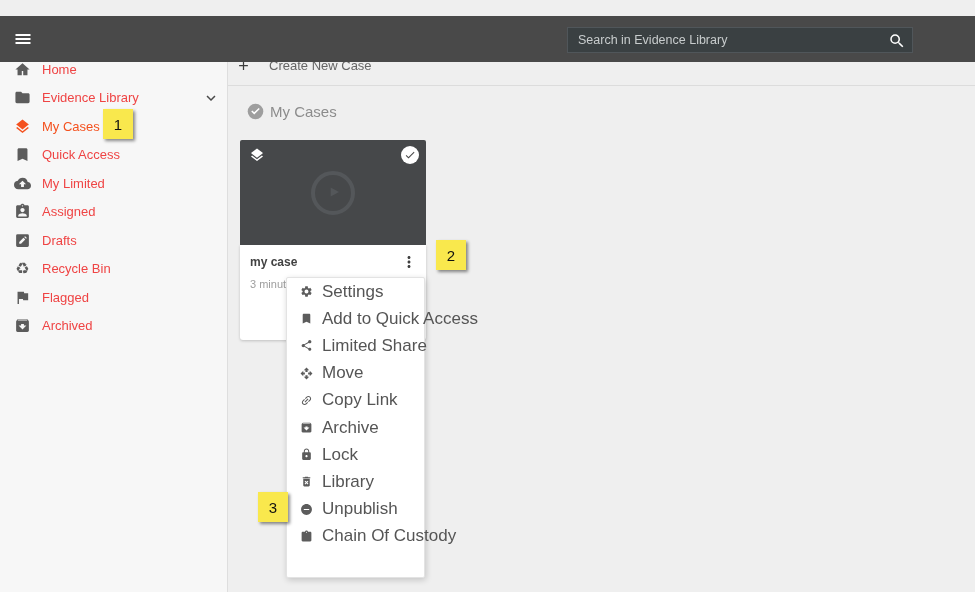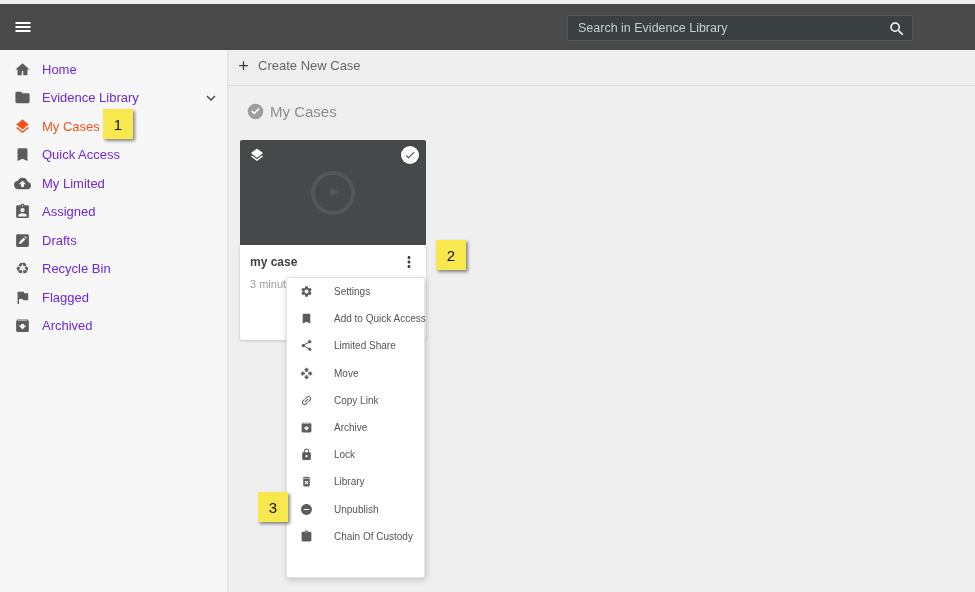--- a/index.html
+++ b/index.html
@@ -1,47 +1,47 @@
 <!DOCTYPE html>
 <html><head>
 <meta charset="utf-8">
 <style>
   html,body{margin:0;padding:0;}
   body{width:975px;height:592px;position:relative;overflow:hidden;
        font-family:"Liberation Sans",sans-serif;background:#efefef;}
   svg{display:block;}
 
   
-  .topbar{position:absolute;left:0;top:4px;width:975px;height:46px;background:#494949;z-index:5;}
+  .topbar{position:absolute;left:0;top:16px;width:975px;height:46px;background:#494949;z-index:5;}
   .hamburger{position:absolute;left:12px;top:13px;width:22px;height:20px;background:none;border:none;
              cursor:pointer;color:#ffffff;padding:0;}
   .searchbox{position:absolute;left:567px;top:11px;width:346px;height:26px;background:#3a4042;
              border:1px solid #50565a;box-sizing:border-box;}
   .searchbox input{position:absolute;left:0;top:0;width:316px;height:24px;background:transparent;border:none;
              outline:none;color:#e0e0e0;font-size:12.5px;padding:0 0 0 10px;font-family:"Liberation Sans",sans-serif;}
   .searchbox input::placeholder{color:#c8cccd;opacity:1;}
   .search-btn{position:absolute;right:6px;top:4px;width:18px;height:18px;border:none;background:none;
              color:#ffffff;cursor:pointer;padding:0;}
 
   
   .sidebar{position:absolute;left:0;top:46px;width:227px;height:546px;background:#f7f7f7;
            border-right:1px solid #dedede;padding-top:9px;box-sizing:content-box;z-index:1;}
   .nav-item{position:relative;height:28.5px;display:flex;align-items:center;padding-left:14px;cursor:pointer;}
   .nav-item .nico{width:17px;height:17px;color:#5c5c5c;margin-right:11px;flex:0 0 auto;}
-  .nav-item .nlabel{font-size:13px;color:#6d28d9;white-space:nowrap;}
+  .nav-item .nlabel{font-size:13px;color:#ef4444;white-space:nowrap;}
   .nav-item.active .nico,{color:#f4511e;}
   .nav-item.active .nlabel{color:#f4511e;}
   .nav-item.active .nico{color:#f4511e;}
   .nav-chevron{position:absolute;right:7px;top:50%;margin-top:-9px;width:18px;height:18px;color:#4a4a4a;}
   .recycle-glyph{font-size:16px;line-height:17px;color:#5c5c5c;width:17px;text-align:center;}
 
   
   .main{position:absolute;left:228px;top:46px;width:747px;height:546px;background:#efefef;}
   .create-bar{height:39px;border-bottom:1px solid #dcdcdc;display:flex;align-items:center;padding-left:8px;}
-  .create-btn{display:flex;align-items:center;background:none;border:none;cursor:pointer;padding:0;gap:7px;}
+  .create-btn{display:flex;align-items:center;background:none;border:none;cursor:pointer;padding:0;gap:18px;}
   .create-btn .pico{width:15px;height:15px;color:#3c3c3c;}
   .create-btn .clabel{font-size:13px;color:#666666;font-family:"Liberation Sans",sans-serif;}
   .section-header{display:flex;align-items:center;margin:17px 0 0 19px;gap:6px;}
   .hdr-check{width:17px;height:17px;}
   .section-title{font-size:15px;color:#8c8c8c;}
 
   
   .card{position:absolute;left:12px;top:94px;width:186px;height:200px;z-index:2;}
   .thumb{position:relative;width:186px;height:105px;background:#46484a;border-radius:2px 2px 0 0;cursor:pointer;}
   .thumb-layers{position:absolute;left:9px;top:7px;width:16px;height:16px;color:#ffffff;}
@@ -58,21 +58,21 @@
   .kebab{width:18px;height:18px;border:none;background:none;color:#3f3f3f;cursor:pointer;padding:0;}
   .card-sub{font-size:11px;color:#9e9e9e;margin-top:7px;}
 
   
   .menu{position:absolute;left:286px;top:277px;width:139px;height:301px;background:#ffffff;
         border:1px solid #e3e3e3;border-radius:2px;box-shadow:1px 2px 6px rgba(0,0,0,0.18);
         box-sizing:border-box;z-index:3;}
   .menu-item{height:27.2px;display:flex;align-items:center;padding-left:13px;cursor:pointer;}
   .menu-item .mico{width:13px;height:13px;color:#5c5c5c;margin-right:9px;flex:0 0 auto;}
   .menu-item .mico.tilt{transform:rotate(-45deg);}
-  .menu-item .mlabel{font-size:10px;color:#555555;white-space:nowrap;margin-left:12px;}
+  .menu-item .mlabel{font-size:17px;color:#555555;white-space:nowrap;}
 
   
   .sticky{position:absolute;width:30px;height:30px;background:#f9e84d;z-index:10;
           display:flex;align-items:center;justify-content:center;
           box-shadow:2px 2px 3px rgba(0,0,0,0.45);font-size:15px;color:#111111;}
   .sticky.n1{left:103px;top:109px;}
   .sticky.n2{left:436px;top:240px;}
   .sticky.n3{left:258px;top:492px;}
 </style>
 </head>

